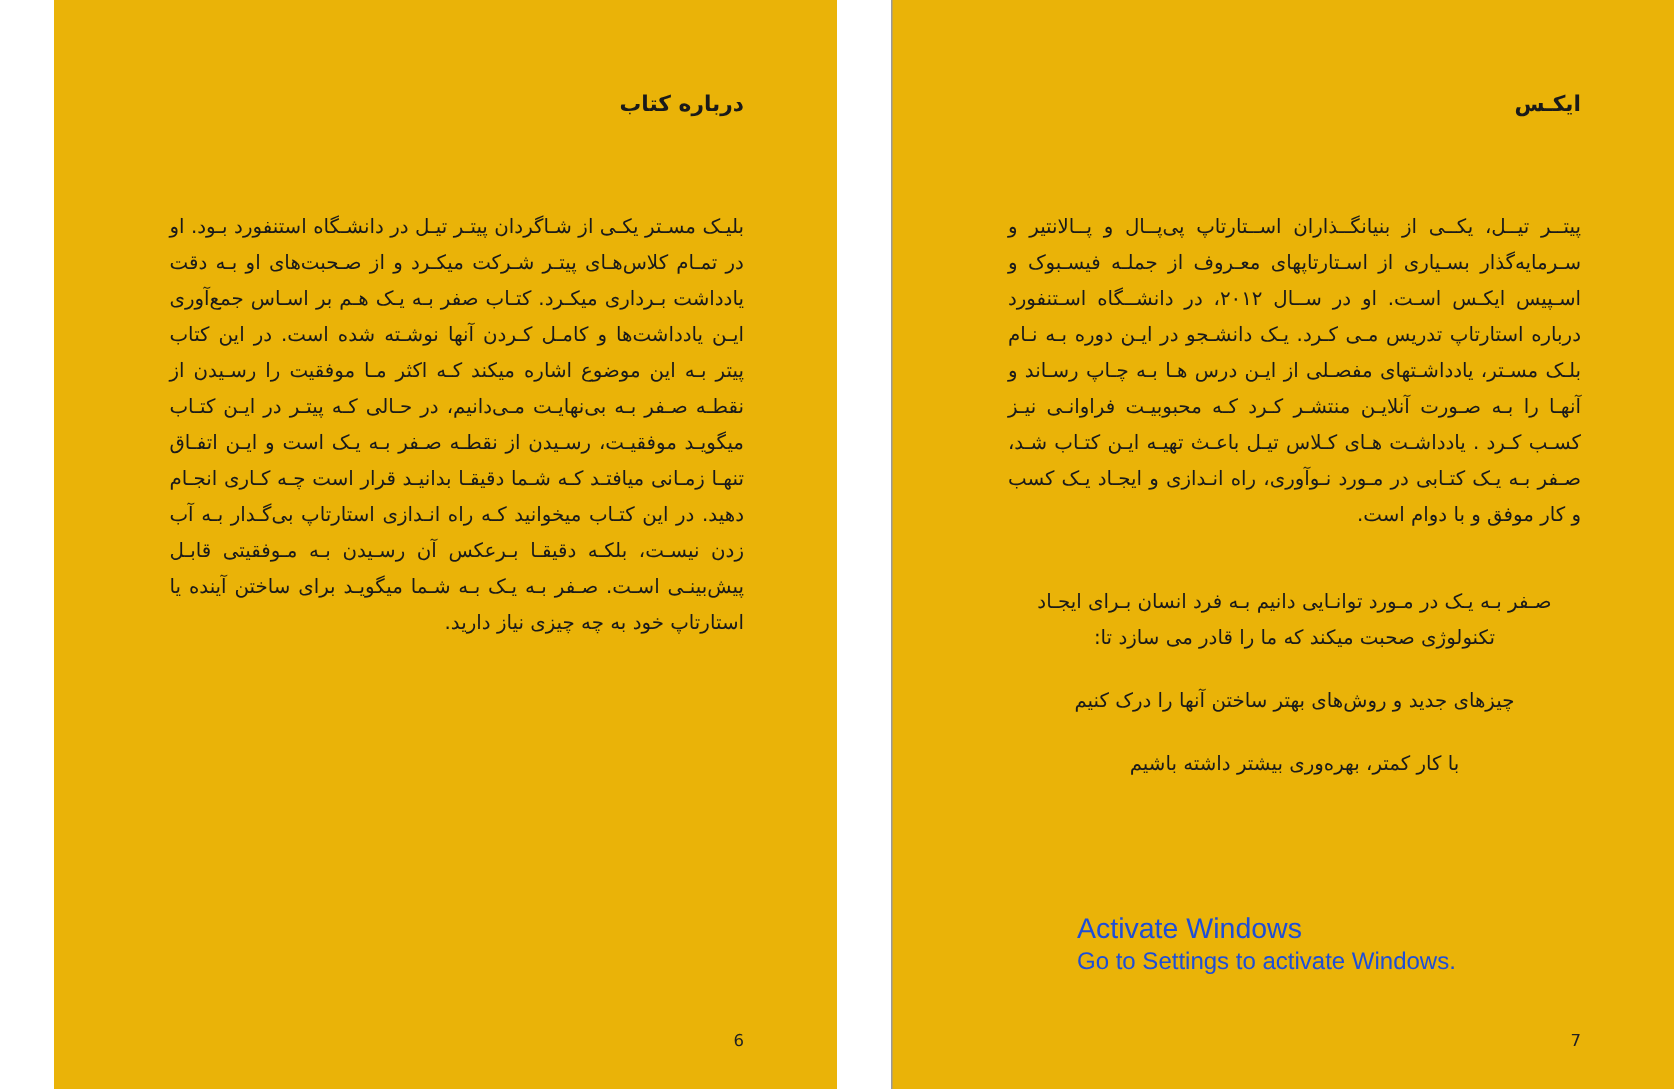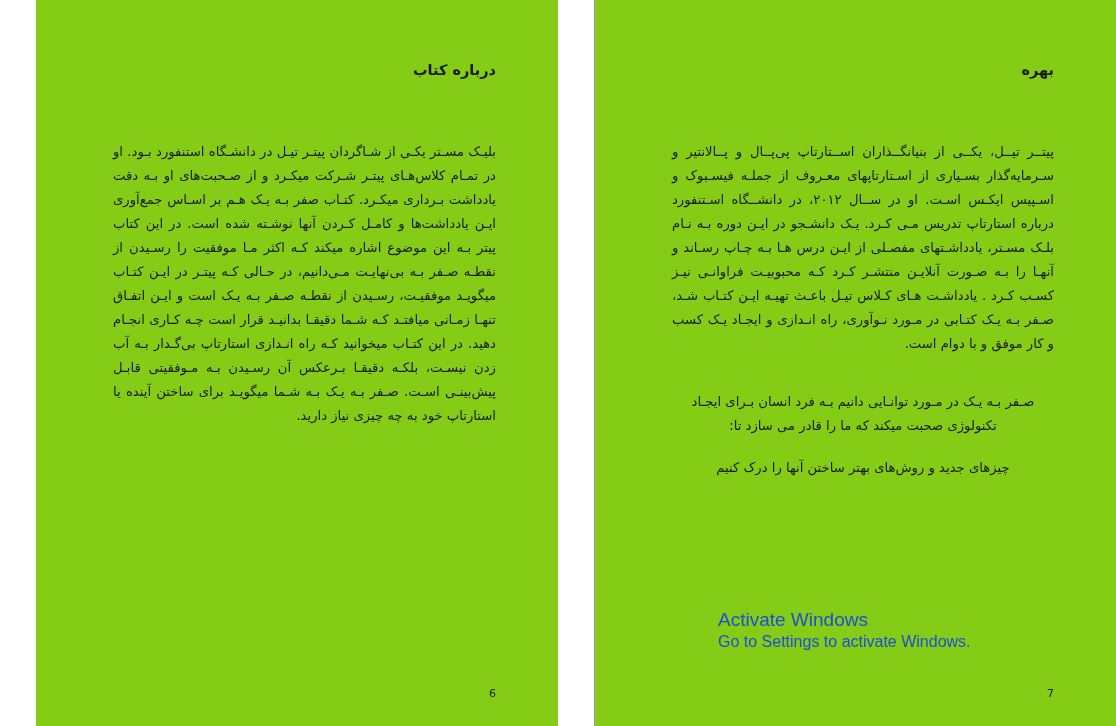--- a/index.html
+++ b/index.html
@@ -18,21 +18,21 @@
   .spread {
     display: flex;
     width: 1116px;
     height: 726px;
     position: relative;
   }
   .page {
     position: relative;
     height: 726px;
     box-sizing: border-box;
-    background: #84cc16;
+    background: #eab308;
     margin-left: 36px;
   }
   .page-right {
     width: 558px;
     border-left: 1px solid #9a9a9a;
   }
   .page-left {
     width: 558px;
   }
   
@@ -116,26 +116,27 @@
     white-space: nowrap;
   }
 </style>
 </head>
 <body>
 
 <div class="spread">
 
   <div class="page page-right" id="page7">
     <div class="page-inner">
-      <div class="page-title">بهره</div>
+      <div class="page-title">ایکـس</div>
       <div class="body-block">
         <p>پیتــر تیــل، یکــی از بنیانگــذاران اســتارتاپ پی‌پــال و پــالانتیر و سـرمایه‌گذار بسـیاری از اسـتارتاپهای معـروف از جملـه فیسـبوک و اسـپیس ایکـس اسـت. او در ســال ۲۰۱۲، در دانشــگاه اسـتنفورد درباره استارتاپ تدریس مـی کـرد. یـک دانشـجو در ایـن دوره بـه نـام بلـک مسـتر، یادداشـتهای مفصـلی از ایـن درس هـا بـه چـاپ رسـاند و آنهـا را بـه صـورت آنلایـن منتشـر کـرد کـه محبوبیـت فراوانـی نیـز کسـب کـرد . یادداشـت هـای کـلاس تیـل باعـث تهیـه ایـن کتـاب شـد، صـفر بـه یـک کتـابی در مـورد نـوآوری، راه انـدازی و ایجـاد یـک کسب و کار موفق و با دوام است.</p>
         <div class="centered-lines" style="margin-top:2.6em;">
           <p>صـفر بـه یـک در مـورد توانـایی دانیم بـه فرد انسان بـرای ایجـاد تکنولوژی صحبت میکند که ما را قادر می سازد تا:</p>
           <p>چیز‌های جدید و روش‌های بهتر ساختن آنها را درک کنیم</p>
+          <p>با کار کمتر، بهره‌وری بیشتر داشته باشیم</p>
         </div>
       </div>
       <div class="folio">7</div>
     </div>
   </div>
 
   <div class="page page-left" id="page6">
     <div class="page-inner">
       <div class="page-title">درباره کتاب</div>
       <div class="body-block">

